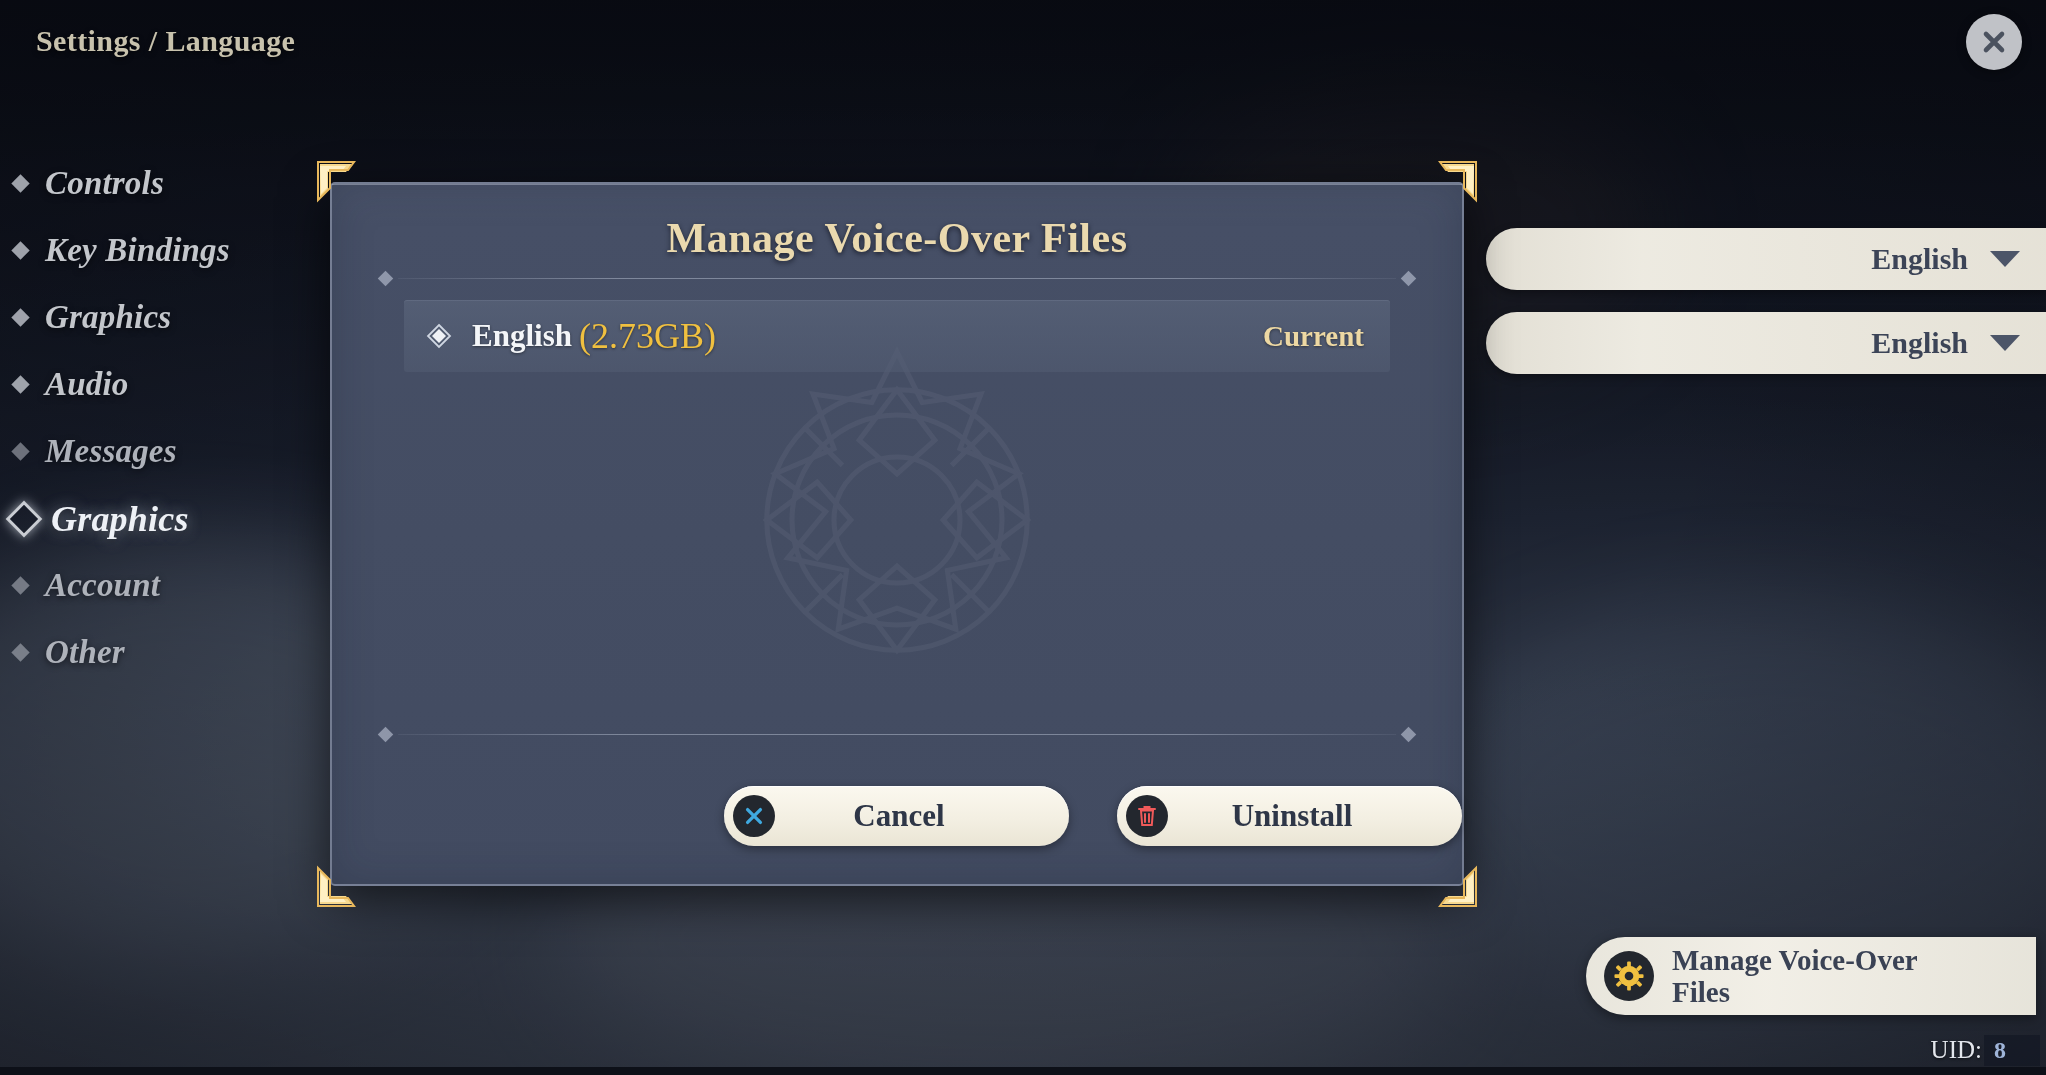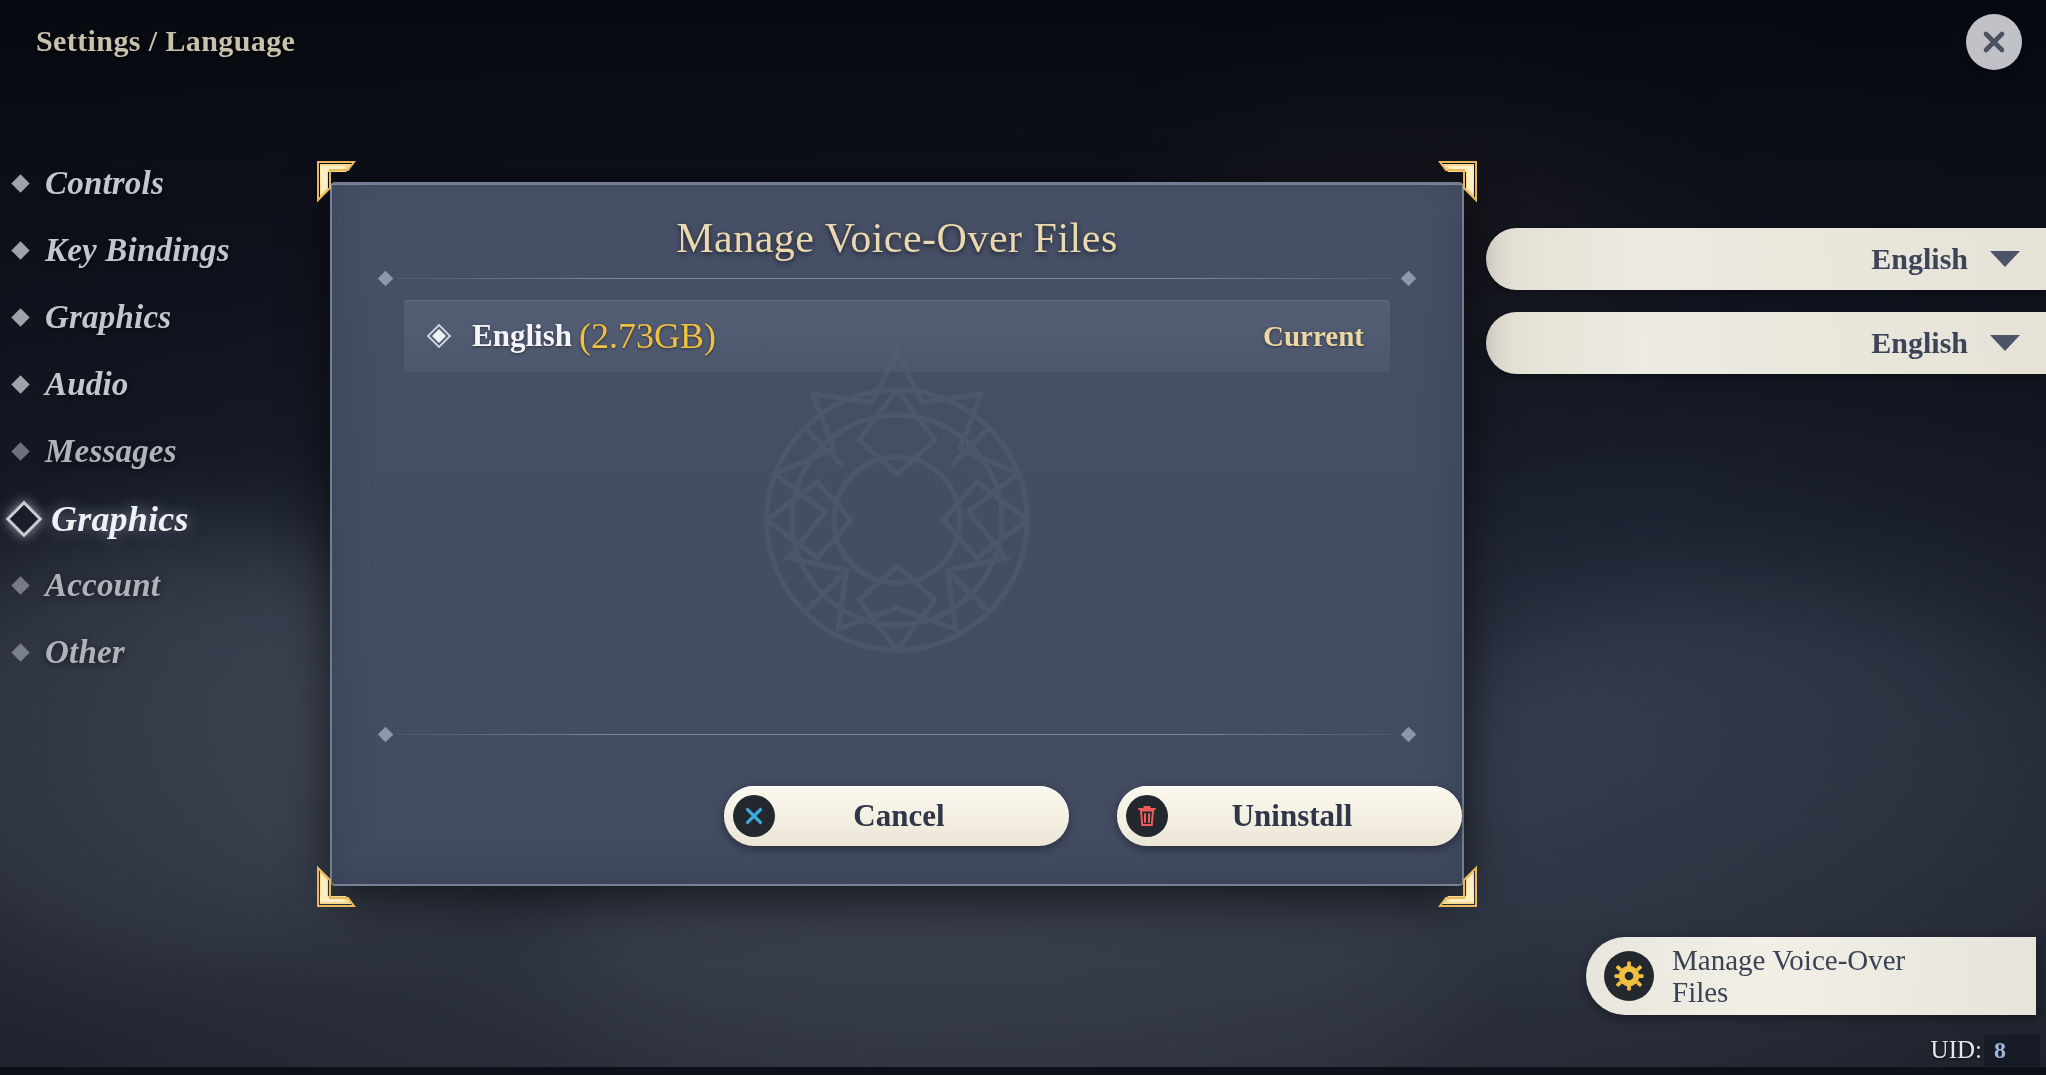--- a/index.html
+++ b/index.html
@@ -163,21 +163,21 @@
     width: 50px; height: 50px;
     border-radius: 50%;
     margin-left: 18px;
     margin-right: 18px;
     background: #23272e;
     display: flex; align-items: center; justify-content: center;
     flex: 0 0 auto;
   }
   .manage-text {
     font-size: 29px;
-    font-weight: normal;
+    font-weight: bold;
     color: #3a4254;
     line-height: 1.12;
     padding-right: 22px;
   }
 
   
   .uid-bar {
     position: absolute;
     right: 0; bottom: 0;
     height: 34px;
@@ -236,21 +236,21 @@
   .corner.tr { right: -26px; top: -26px; transform: scaleX(-1); }
   .corner.bl { left: -26px; bottom: -26px; transform: scaleY(-1); }
   .corner.br { right: -26px; bottom: -26px; transform: scale(-1,-1); }
 
   .modal-title {
     position: absolute;
     left: 0; right: 0;
     top: 30px;
     text-align: center;
     font-size: 42px;
-    font-weight: normal;
+    font-weight: bold;
     color: #ead9ae;
     letter-spacing: 0.5px;
     text-shadow: 0 2px 5px rgba(15,18,28,0.75);
   }
 
   
   .divider {
     position: absolute;
     left: 48px; right: 48px;
     height: 16px;

